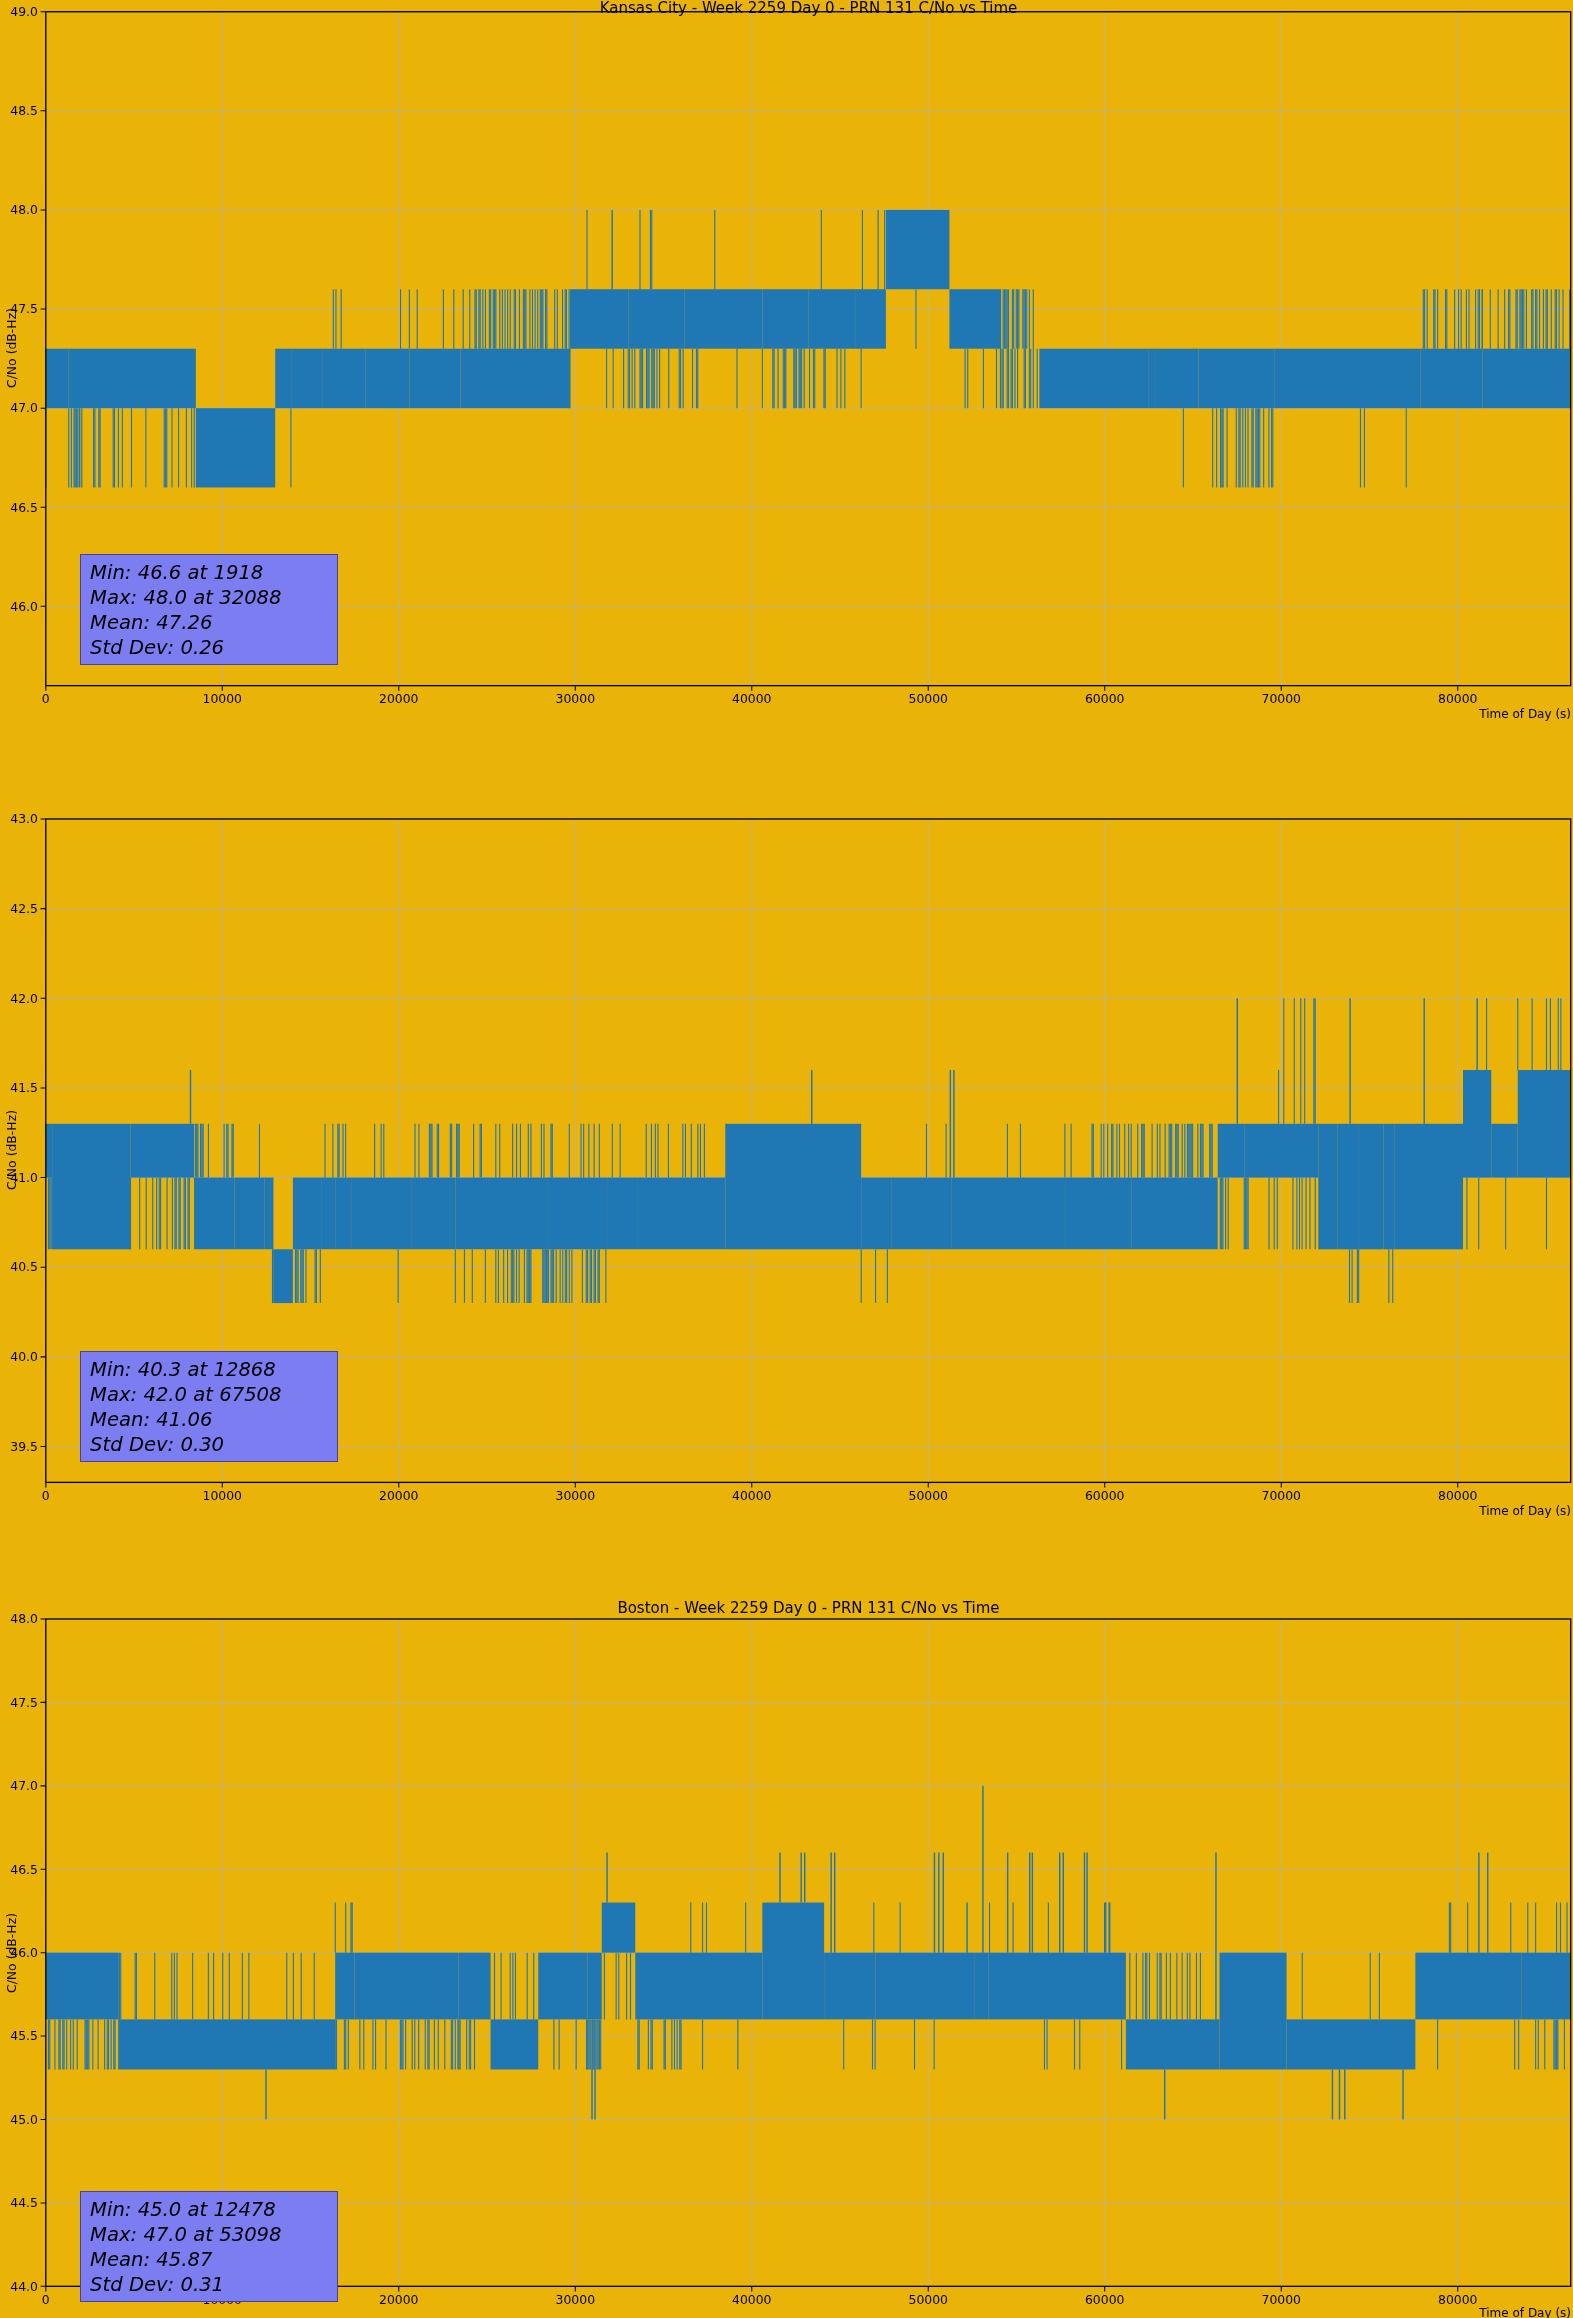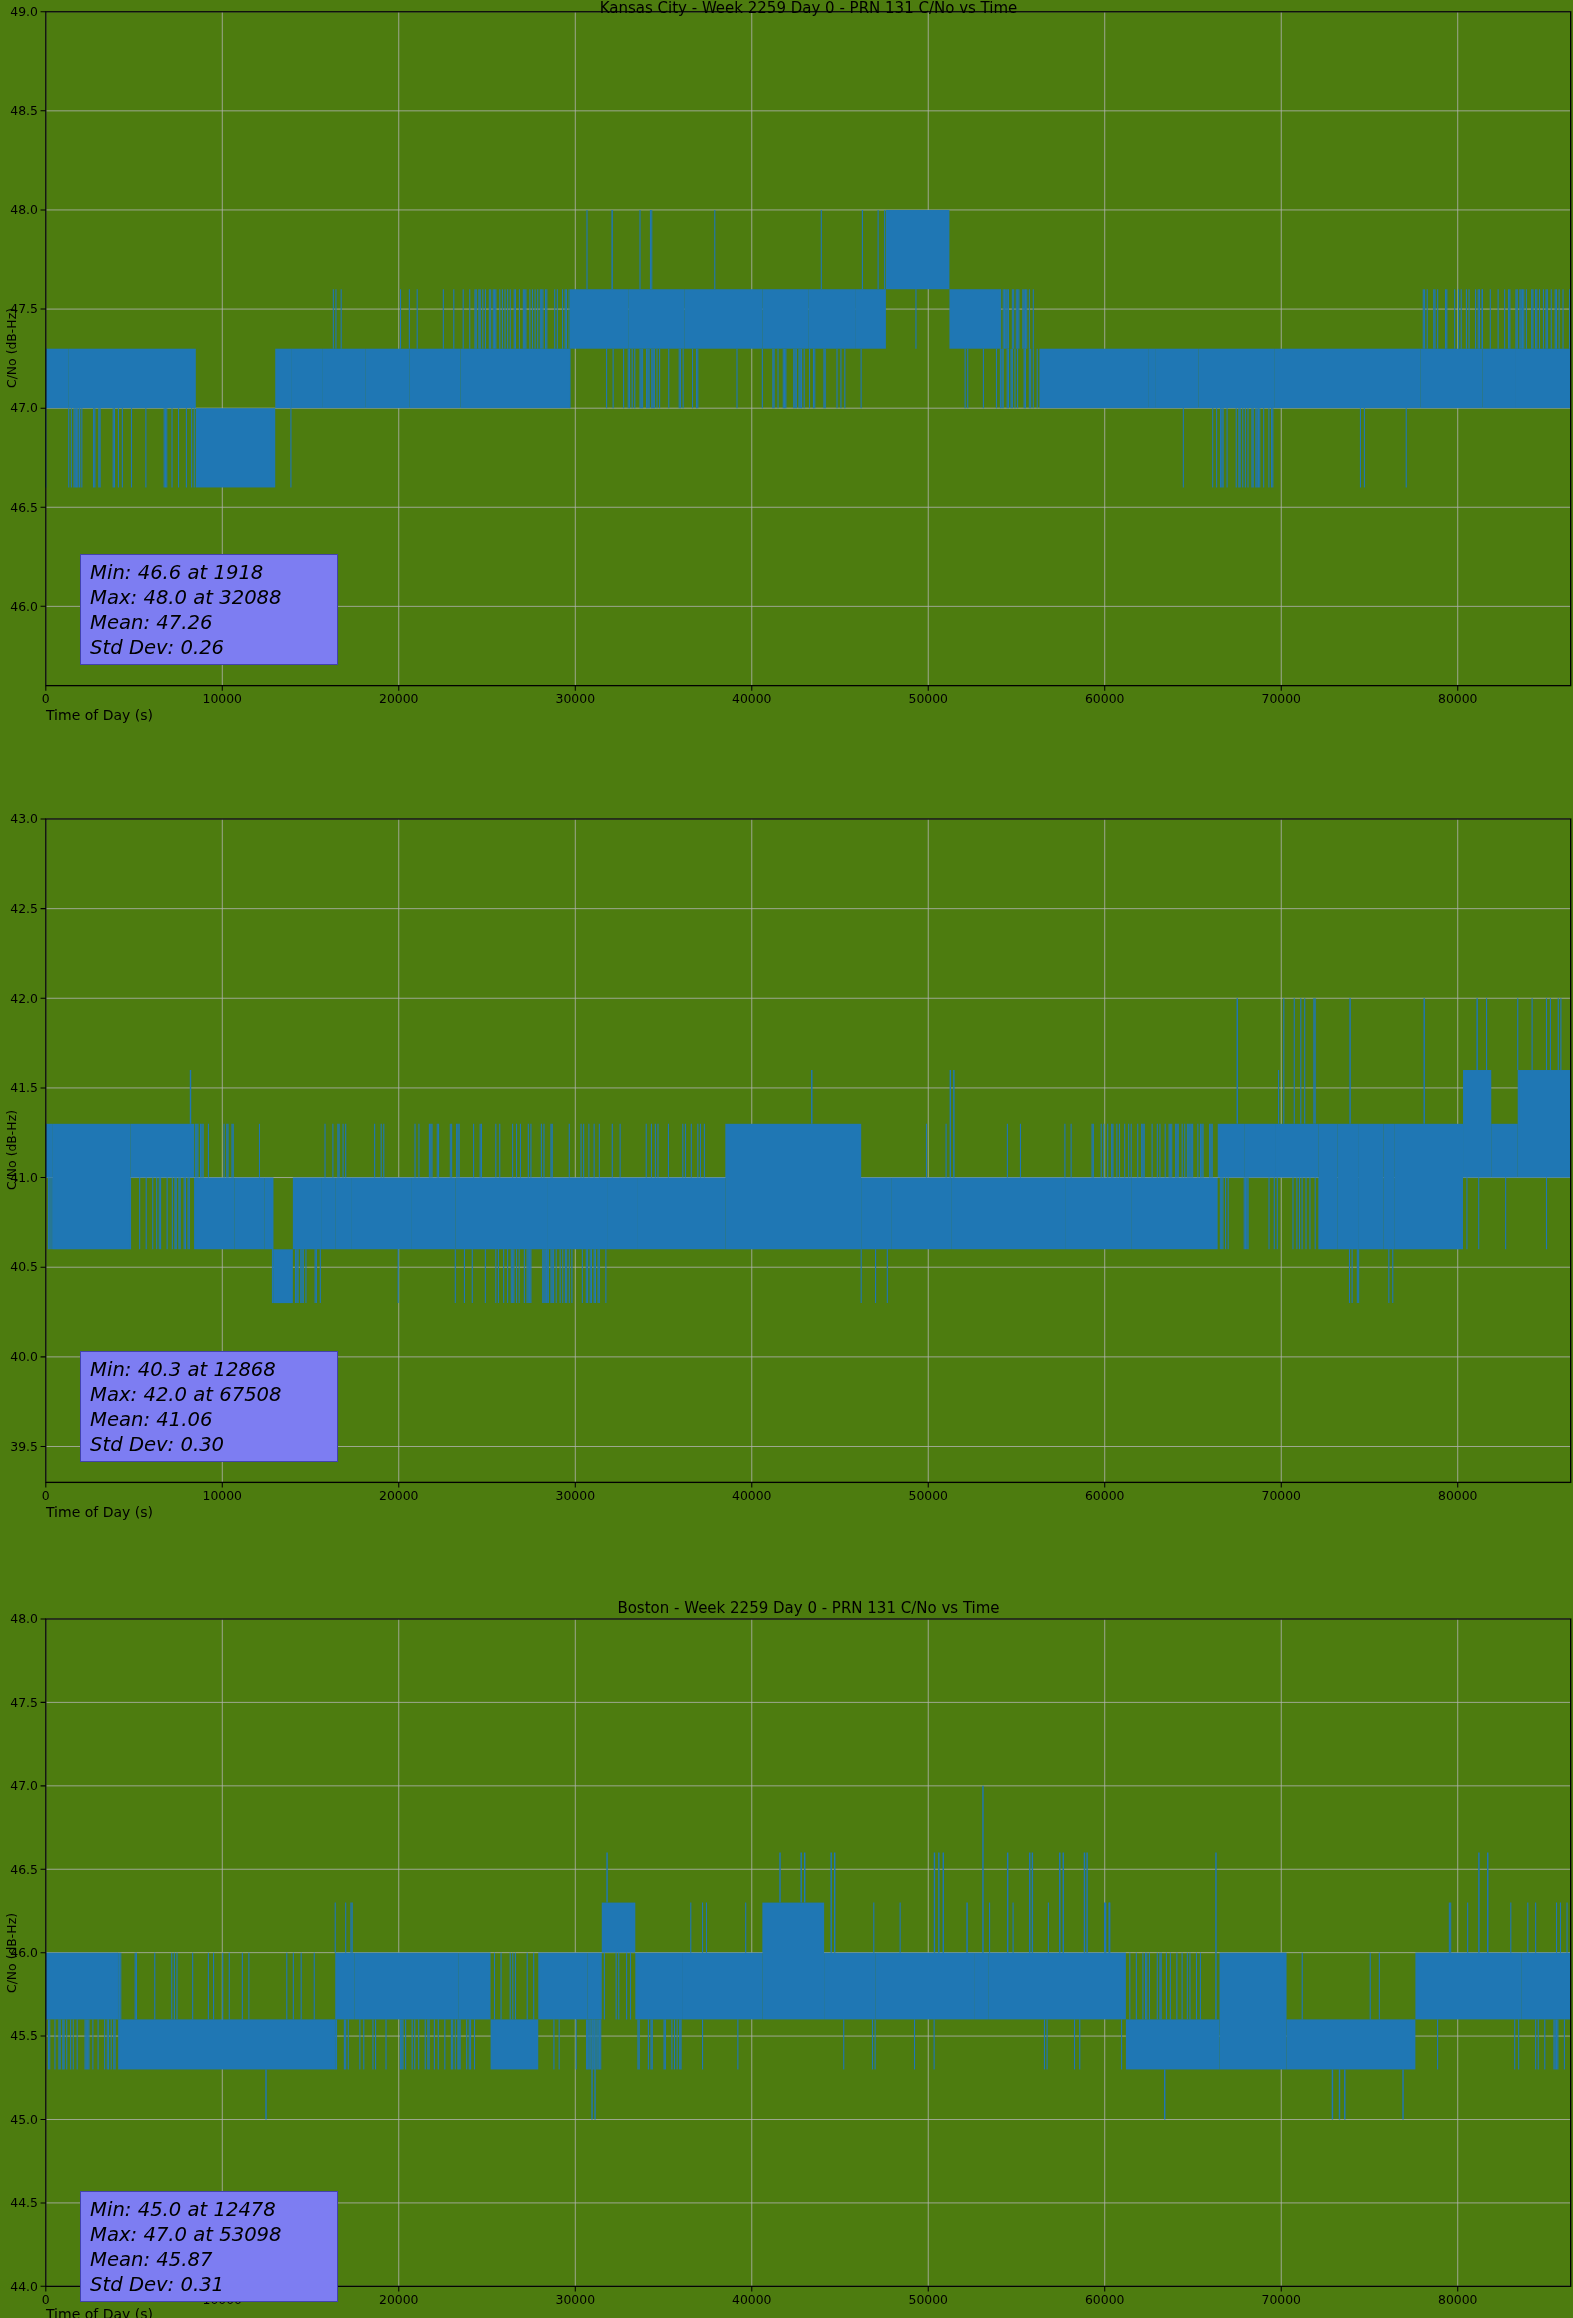--- a/index.html
+++ b/index.html
@@ -1,21 +1,21 @@
 <!DOCTYPE html>
 <html style="font-size:10.5px"><head>
 <meta charset="utf-8">
 <style>
   html,body{margin:0;padding:0;background:#ffffff;}
   body{width:1574px;height:2319px;position:relative;font-family:"DejaVu Sans","Liberation Sans",sans-serif;color:#000;}
-  #page{position:absolute;left:0;top:0;width:1574px;height:2319px;background:#4d7c0f;overflow:hidden;}
+  #page{position:absolute;left:0;top:0;width:1574px;height:2319px;background:#eab308;overflow:hidden;}
   #plots{position:absolute;left:0;top:0;}
   .fig-title{position:absolute;left:46px;width:1525px;text-align:center;font-size:15px;line-height:17px;color:#000;}
   .ylab{position:absolute;white-space:nowrap;font-size:12.4px;transform:translate(-50%,-50%) rotate(-90deg);}
-  .xlab{position:absolute;left:46px;width:1525px;text-align:left;font-size:14px;}
+  .xlab{position:absolute;left:46px;width:1525px;text-align:right;font-size:12px;}
   .stats{position:absolute;left:80px;width:258px;background:#7d7df2;border:1.3px solid #4242ae;box-sizing:border-box;
          padding:4.6px 0 4.6px 9.1px;font-style:italic;font-size:19.6px;line-height:25px;color:#000;}
   .stats div{white-space:nowrap;}
 </style>
 </head>
 <body>
 
 <div id="page">
   <svg id="plots" width="1574" height="2319" viewBox="0 0 2408 3548">
       <g>

